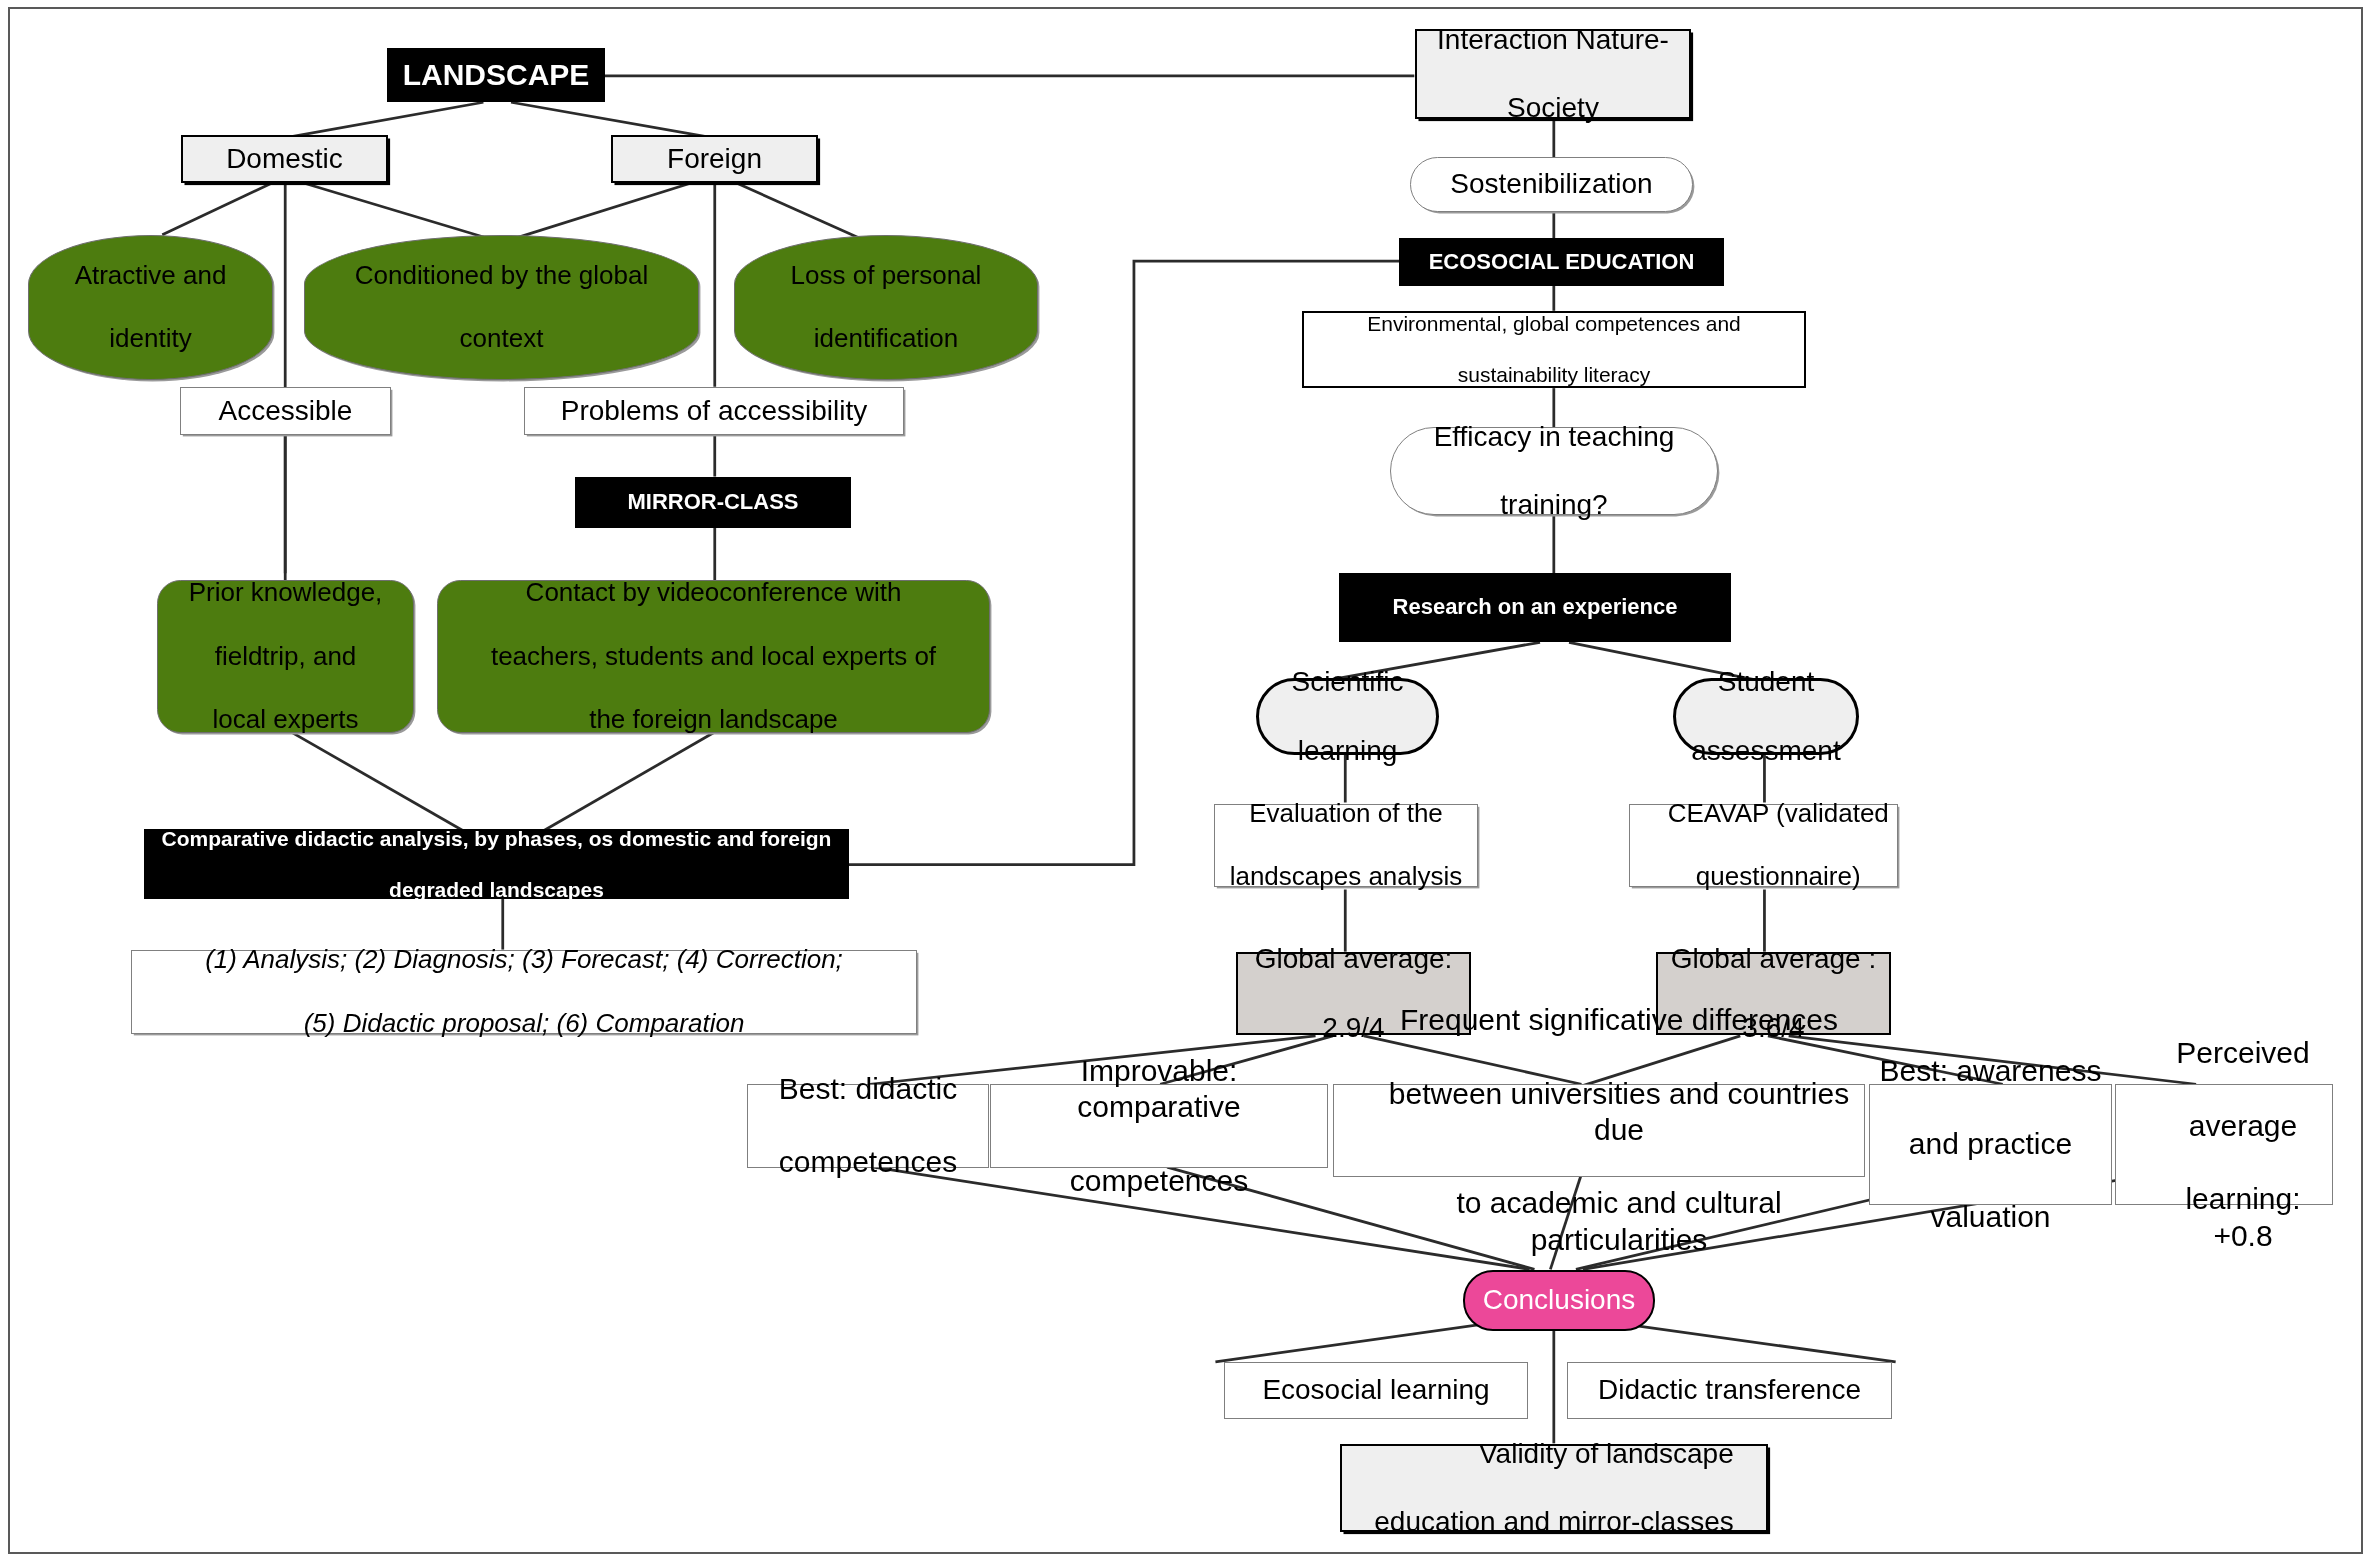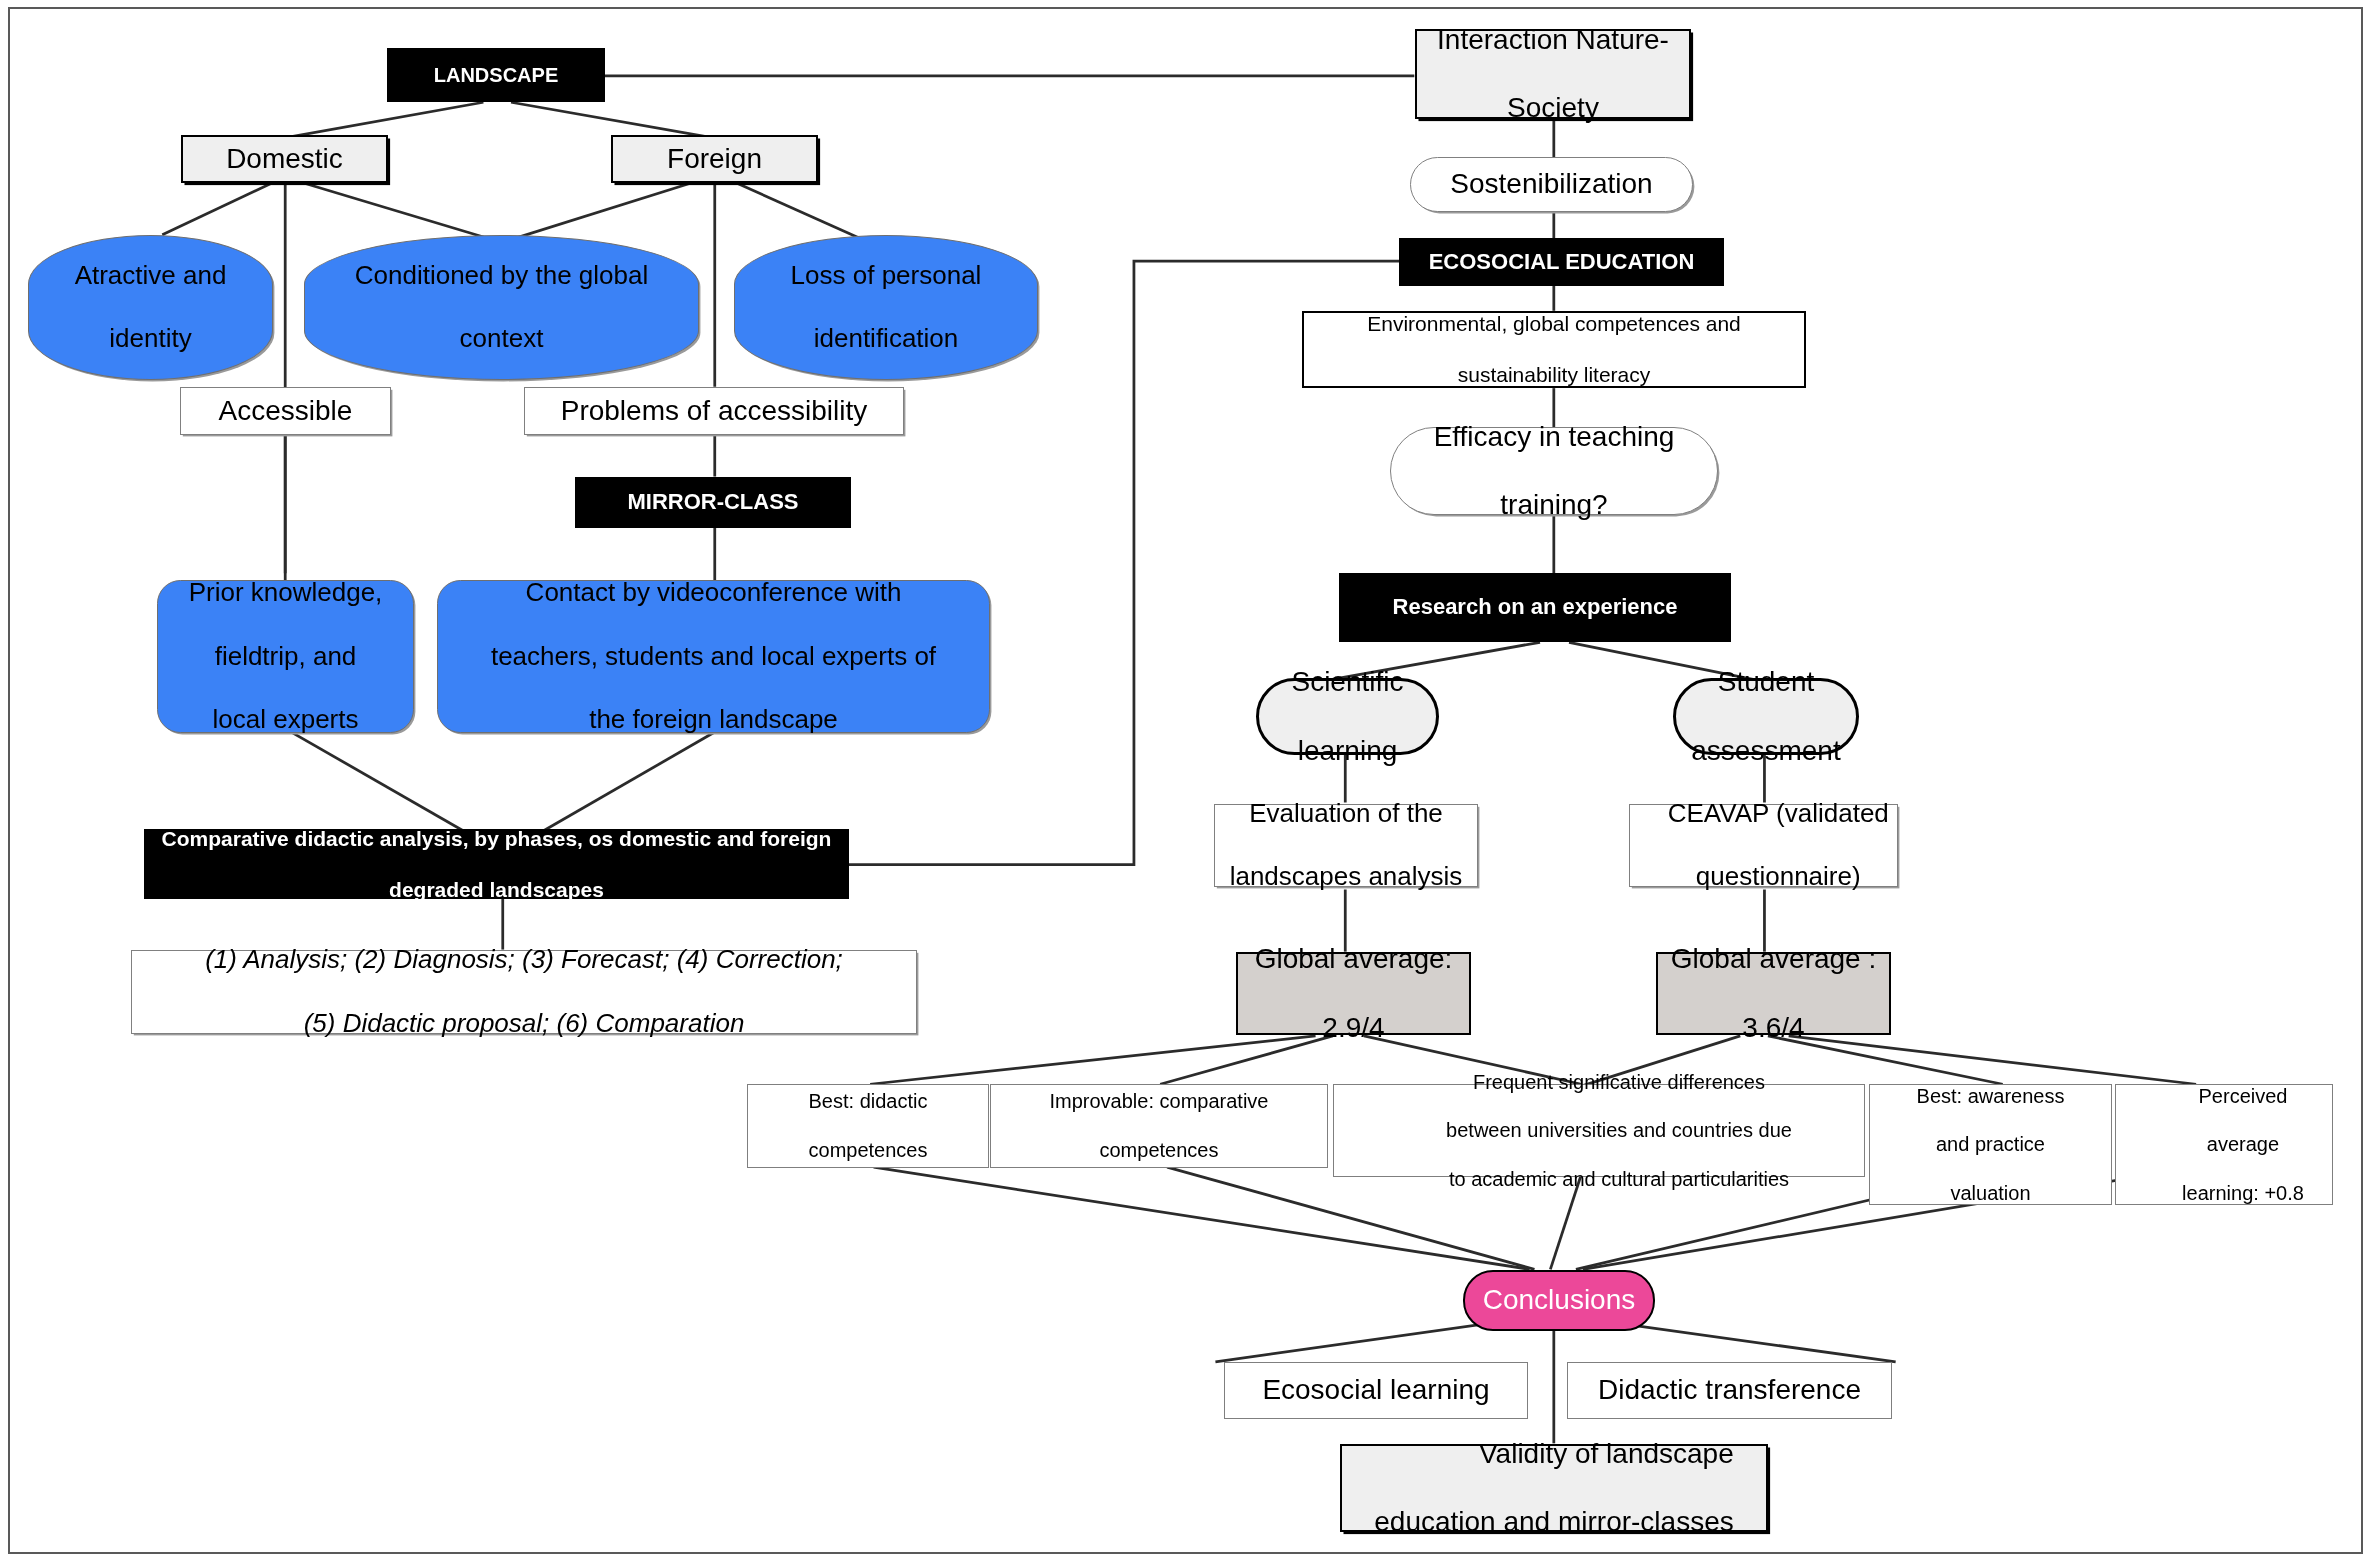--- a/index.html
+++ b/index.html
@@ -12,21 +12,21 @@
   
   .blk{background:#000;color:#fff;font-weight:bold;border:0;}
   .greybox{background:#efefef;border:2.1px solid #000;box-shadow:2.8px 2.8px 0 -0.7px #000;}
   .whitebox{background:#fff;border:1.4px solid #808080;box-shadow:2.1px 2.1px 0 -0.7px #9a9a9a;}
   .whitebox-thick{background:#fff;border:2.8px solid #000;}
   .plainbox{background:#fff;border:1.4px solid #7f7f7f;}
   .greyfill{background:#d4d0cd;border:2.8px solid #000;}
   .cap{background:#fff;border:1.4px solid #808080;border-radius:690px;box-shadow:2.1px 2.1px 0 -0.7px #9a9a9a;}
   .cap2{background:#efefef;border:3.5px solid #000;border-radius:690px;}
   .concl{background:#ec4899;color:#fff;border:2.8px solid #000;border-radius:30px;}
-  .ell{background:#3b82f6;border:1.4px solid #6f6f6f;border-radius:50% / 34%;box-shadow:2.1px 2.1px 0 -0.7px #9a9a9a;} .f36{font-size:20px;} .f38{font-size:26px;}
+  .ell{background:#4d7c0f;border:1.4px solid #6f6f6f;border-radius:50% / 34%;box-shadow:2.1px 2.1px 0 -0.7px #9a9a9a;} .f36{font-size:30px;} .f38{font-size:26px;}
   .f40{font-size:28px;}
   .f30{font-size:21px;} .f32{font-size:22px;}
 </style>
 </head>
 <body>
 
 <div id="root">
   <div id="frame"></div>
 
   <svg class="edges" viewBox="0 0 3442 2269">

